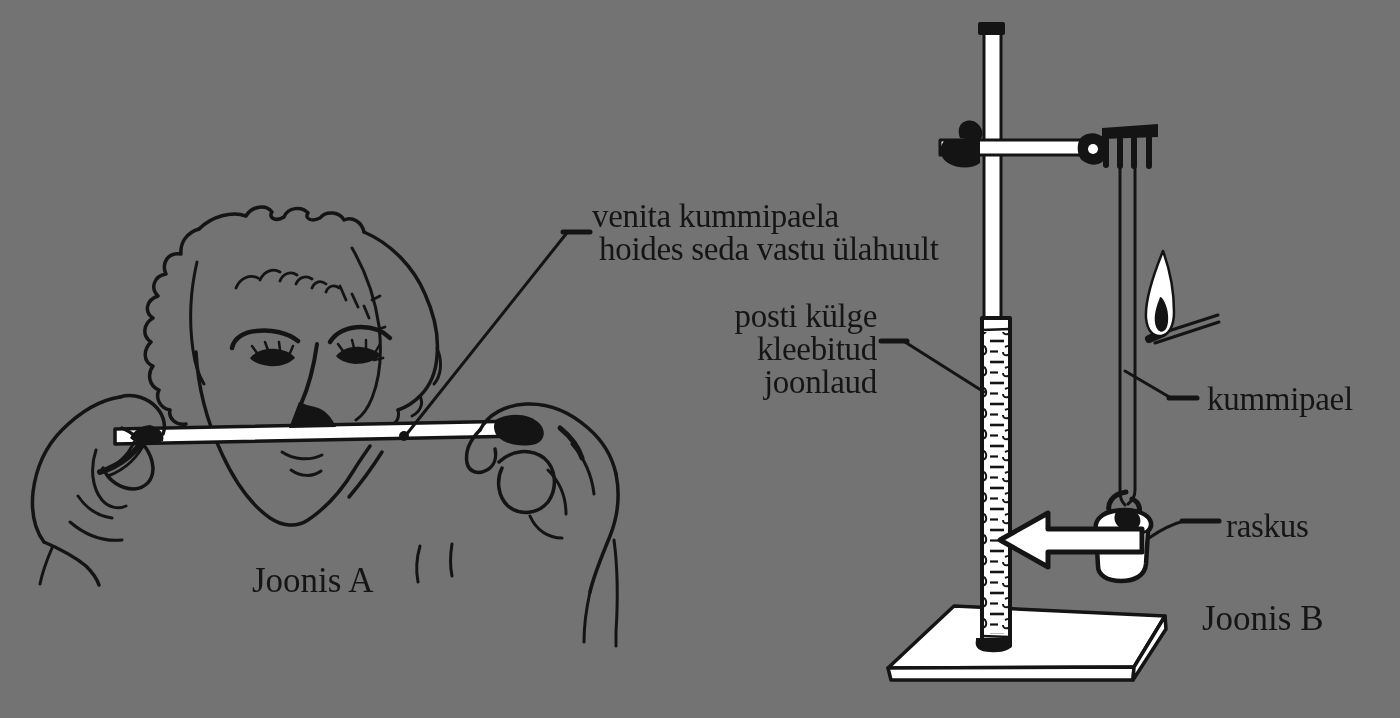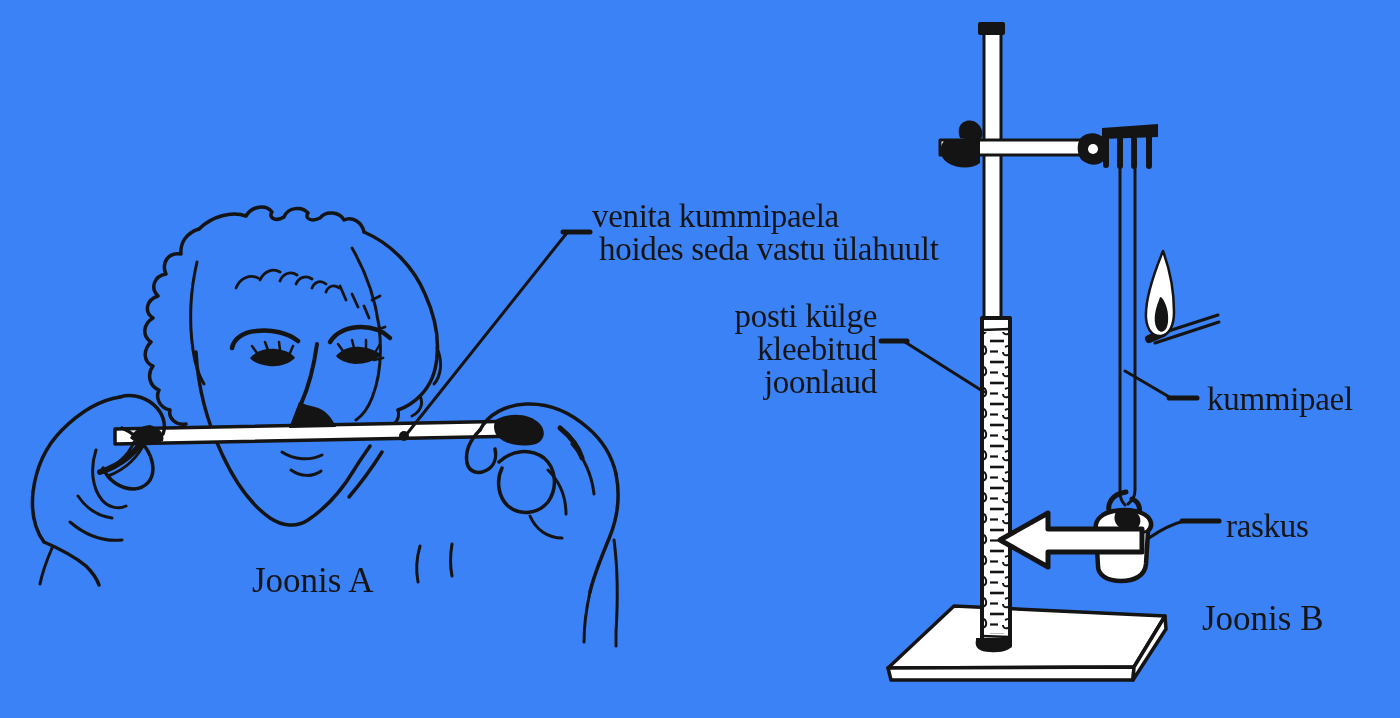--- a/index.html
+++ b/index.html
@@ -1,19 +1,19 @@
 <!DOCTYPE html>
 <html><head>
 <meta charset="utf-8">
 <style>
   html,body{margin:0;padding:0;background:#ffffff;}
   .canvas{
     position:relative;
     width:1400px;height:718px;
-    background:#3b82f6;
+    background:#737373;
     font-family:"Liberation Serif", serif;
     overflow:hidden;
   }
   svg text{
     font-family:"Liberation Serif", serif;
     fill:#151515;
   }
   .lbl{font-size:33px;letter-spacing:-0.3px;}
   .cap{font-size:35px;}
   .ln{fill:none;stroke:#141414;stroke-linecap:round;stroke-linejoin:round;}

